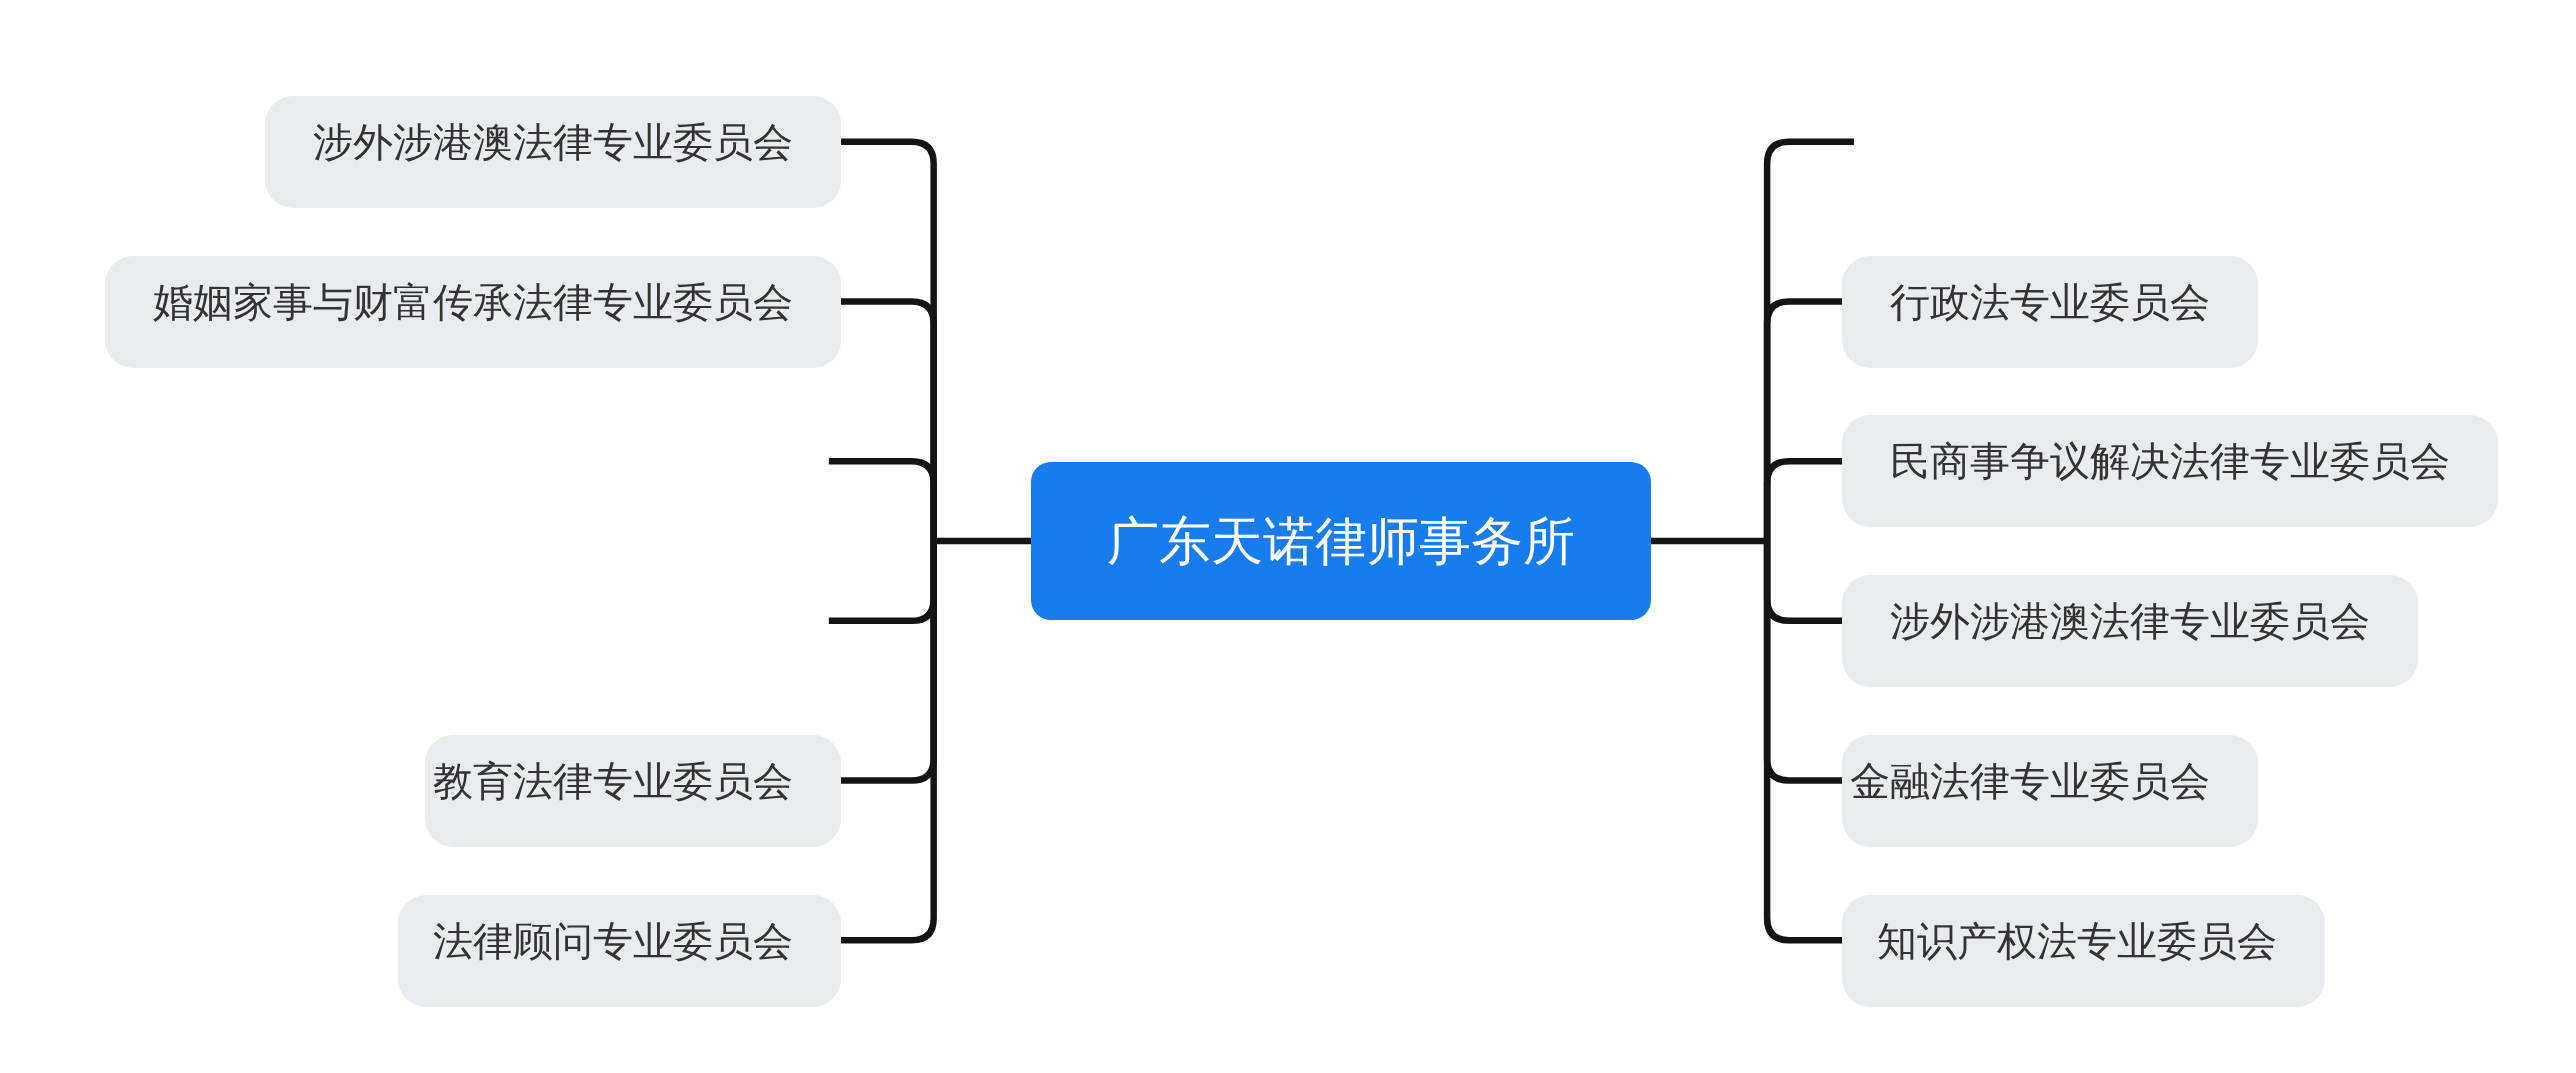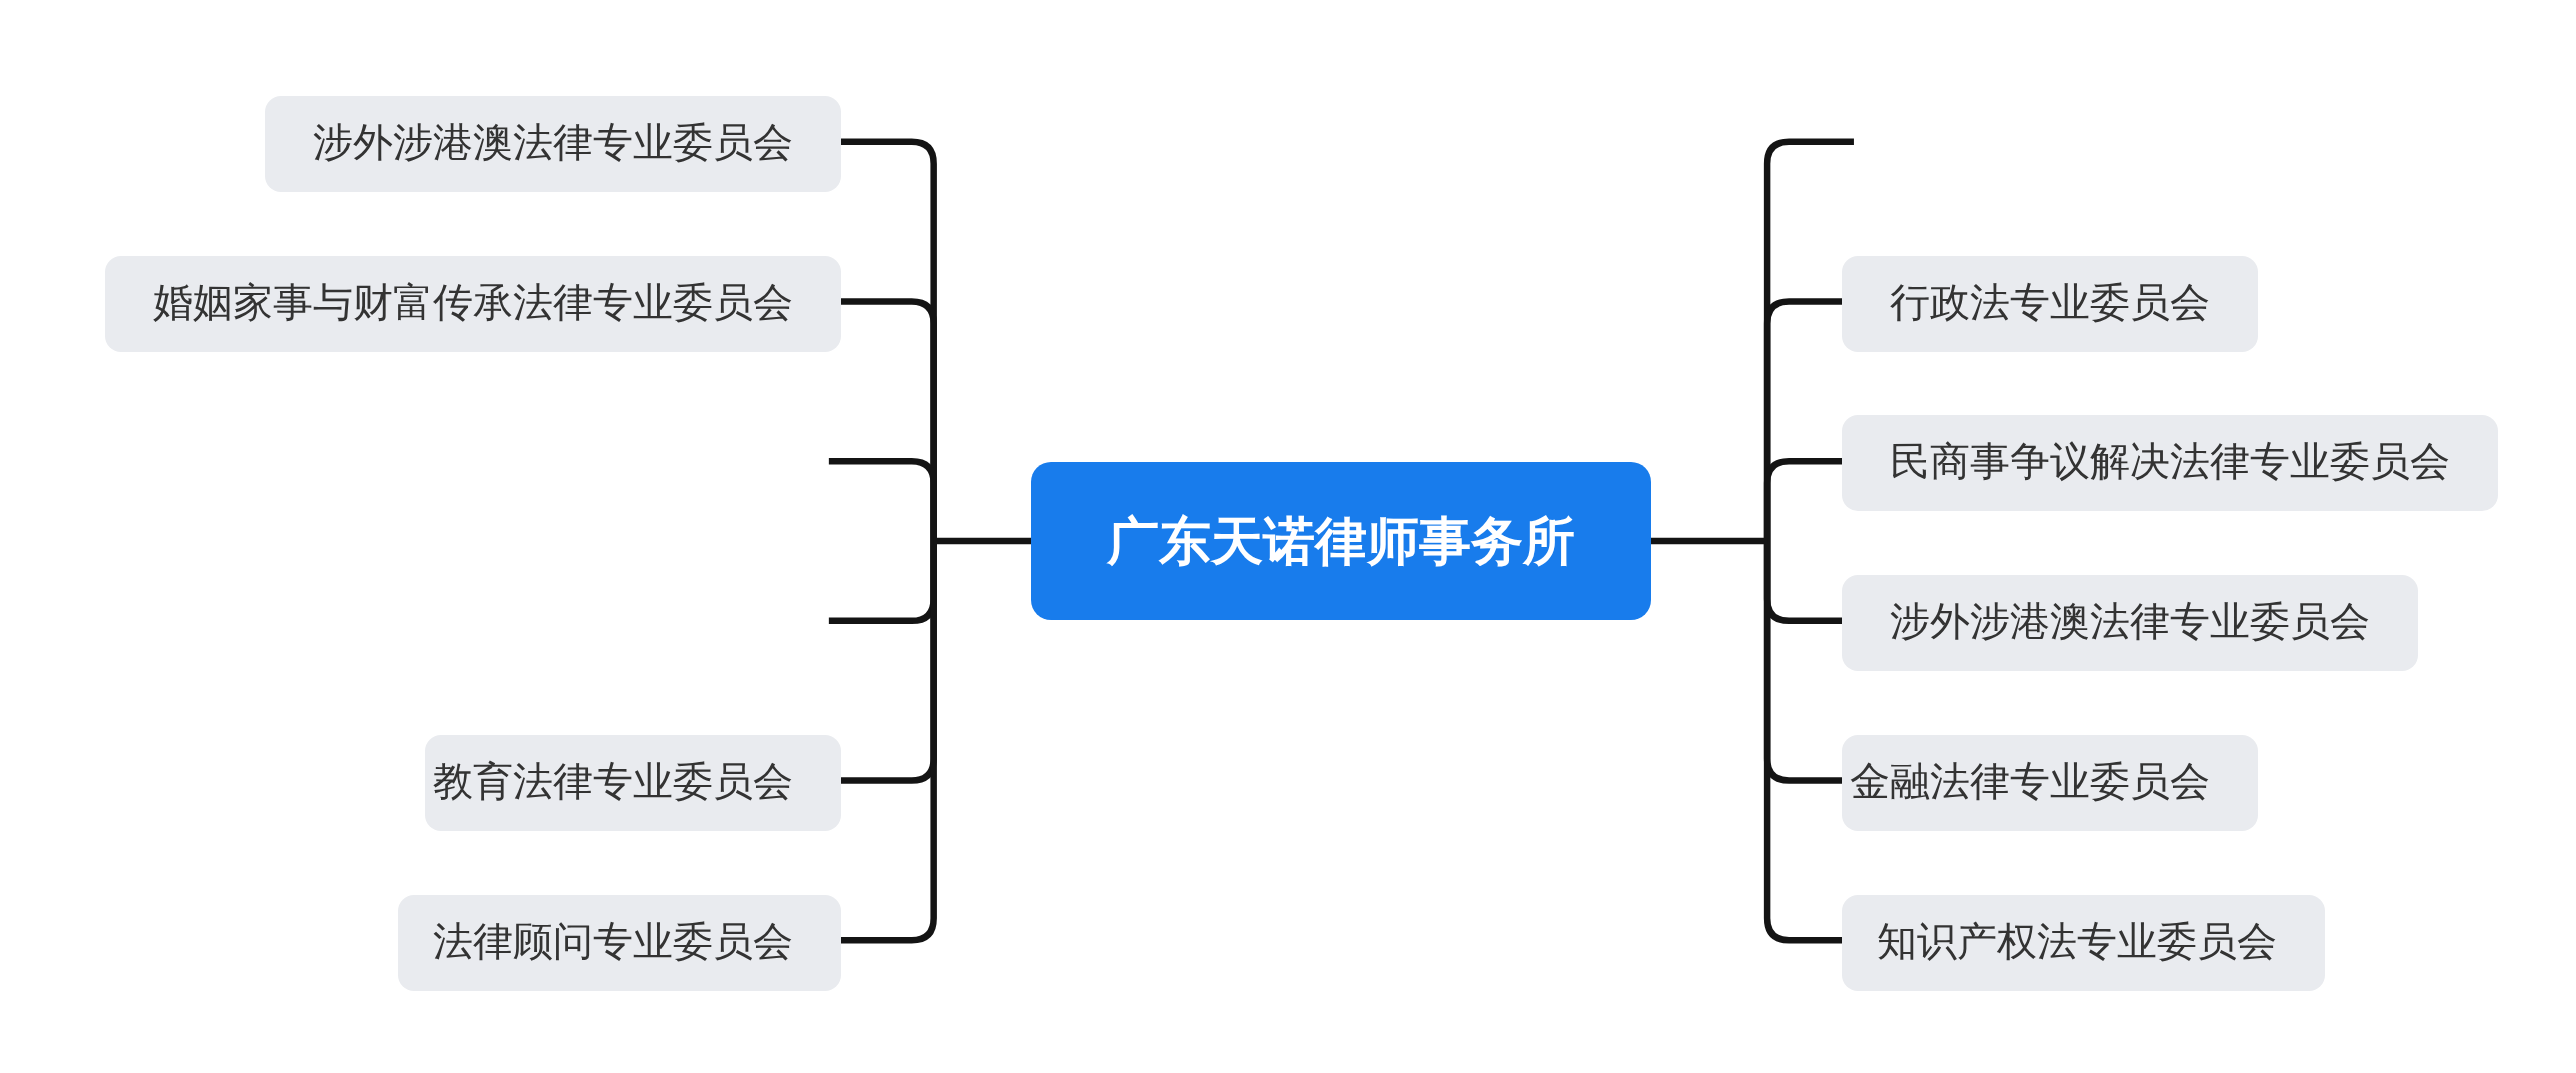--- a/index.html
+++ b/index.html
@@ -13,33 +13,33 @@
   html,body{width:2576px;height:1073px;background:#FFFFFF;overflow:hidden;}
   body{font-family:"Liberation Sans","DejaVu Sans",sans-serif;}
   .canvas{position:relative;width:2576px;height:1073px;background:#FFFFFF;}
   .connectors{position:absolute;left:0;top:0;width:2576px;height:1073px;}
   .node{
     position:absolute;
     white-space:nowrap;
     text-align:center;
   }
   .branch{
-    height:96px;
+    height:112px;
     line-height:92px;
     font-size:40px;
     padding:0 48px;
-    border-radius:16px;
+    border-radius:28px;
     background:var(--branch-bg);
     color:var(--branch-text);
   }
   .root{
     height:158px;
     line-height:158px;
     font-size:52px;
-    font-weight:700;
+    font-weight:400;
     padding:0 76px;
     border-radius:20px;
     background:var(--root-bg);
     color:var(--root-text);
   }
   
   .l{right:1735px;}
   .r{left:1842px;}
   .row1{top:96px;}
   .row2{top:256px;}

